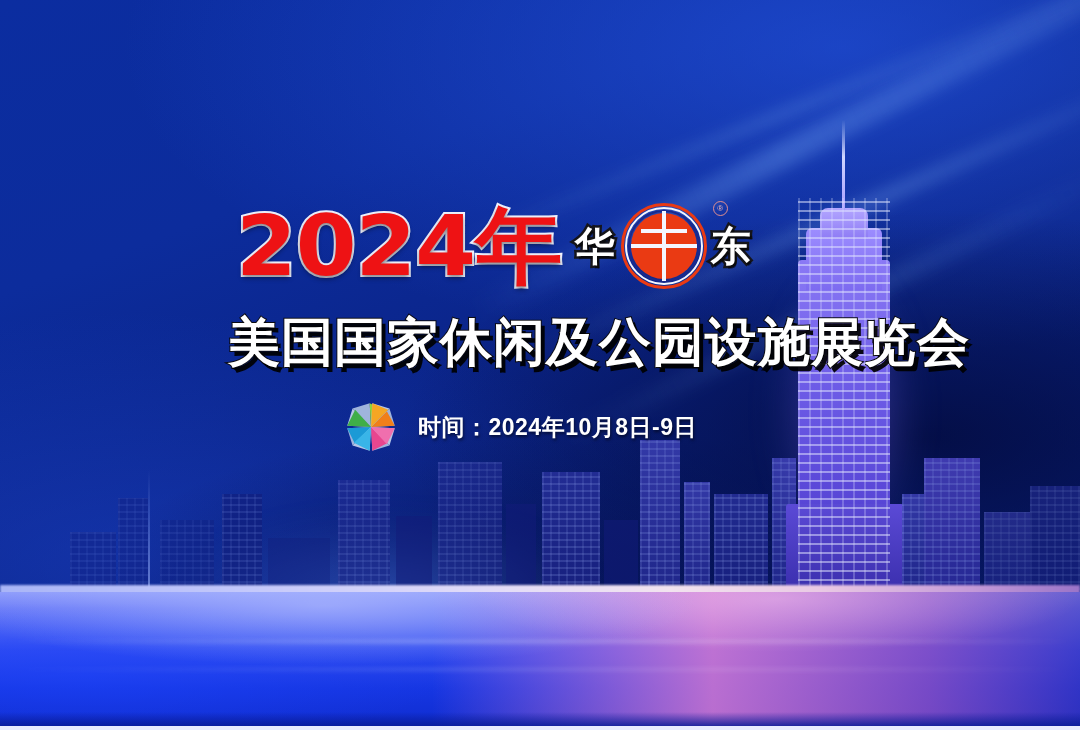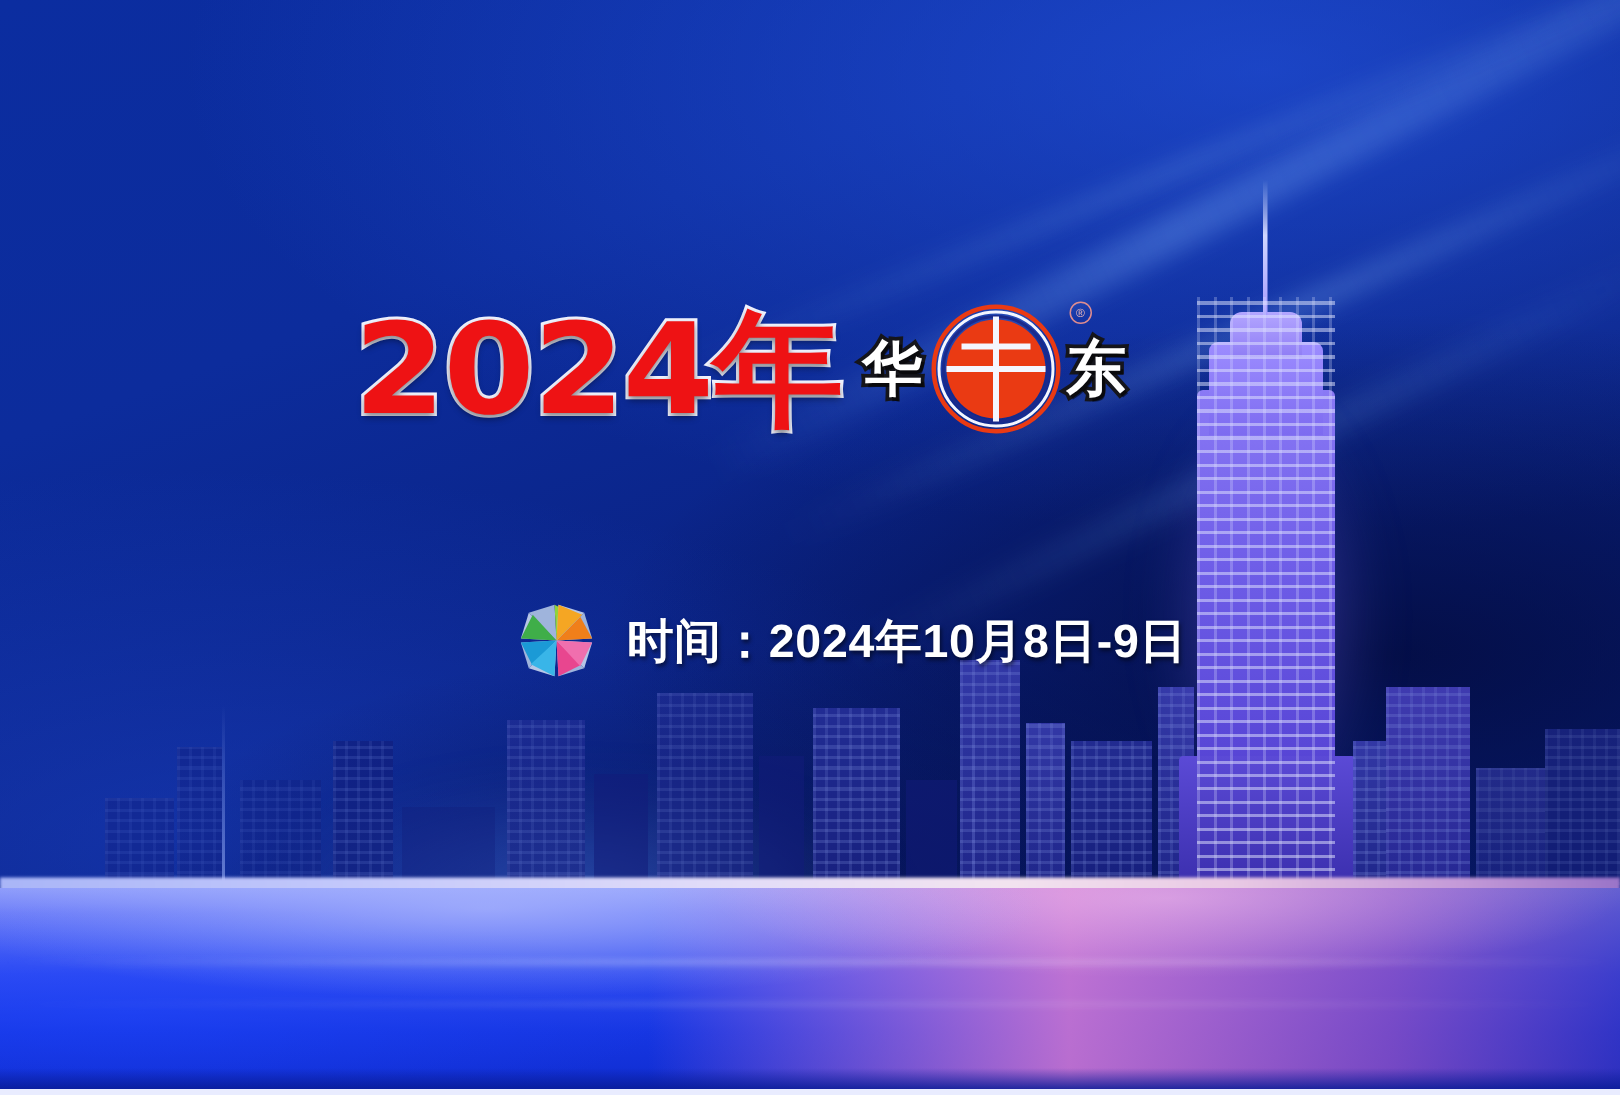--- a/index.html
+++ b/index.html
@@ -138,21 +138,21 @@
     font-size:52px;font-weight:bold;color:#ffffff;letter-spacing:1px;line-height:1;
     -webkit-text-stroke:2px #0c0c12;paint-order:stroke fill;
     text-shadow:4px 5px 0 rgba(0,0,0,.92);
     white-space:nowrap;
   }
 
   .info{position:absolute;left:338px;top:394px;display:flex;align-items:center;}
   .pinwheel{position:relative;width:66px;height:66px;flex:0 0 66px;margin-right:14px;}
   .info-lines{display:flex;flex-direction:column;justify-content:center;gap:14px;}
   .info-line{
-    font-size:31px;font-weight:bold;color:#ffffff;white-space:nowrap;line-height:1;
+    font-size:23px;font-weight:bold;color:#ffffff;white-space:nowrap;line-height:1;
     text-shadow:1px 2px 3px rgba(0,0,0,.55);letter-spacing:.5px;
   }
 </style>
 </head>
 <body>
 
 <div class="stage">
 
   <div class="sky"></div>
   <div class="sky-dark"></div>
@@ -252,20 +252,21 @@
           <span class="hbar"></span>
           <span class="vbar"></span>
           <span class="tbar"></span>
           <span class="reg">®</span>
         </span>
 
         <span class="cjk-e">东</span>
       </div>
     </div>
 
+    <div class="main-title">美国国家休闲及公园设施展览会</div>
 
     <div class="info">
       <span class="pinwheel">
         <svg viewBox="0 0 100 100" width="66" height="66" aria-hidden="true">
           <g>
             <polygon points="50,50 22,22 48,14" fill="#9fb4dc"></polygon>
             <polygon points="50,50 48,14 72,26" fill="#8fd43a"></polygon>
             <polygon points="50,50 22,22 14,48" fill="#b6c6e6"></polygon>
             <polygon points="50,50 14,48 26,24" fill="#3fae49"></polygon>
 

